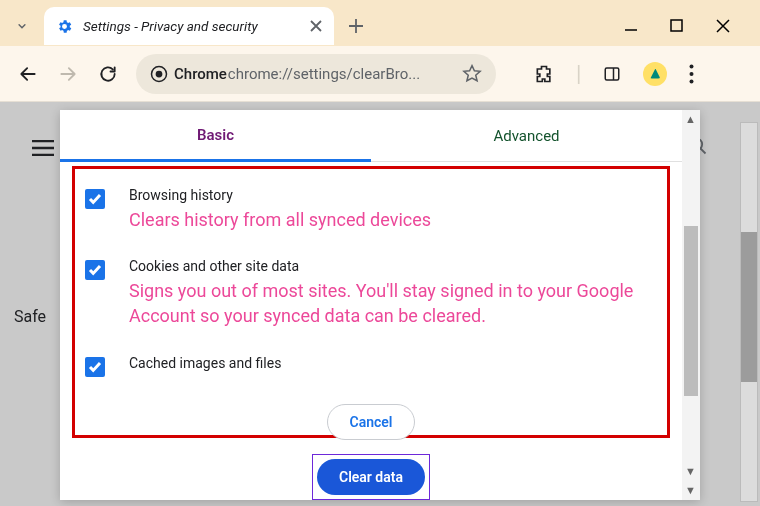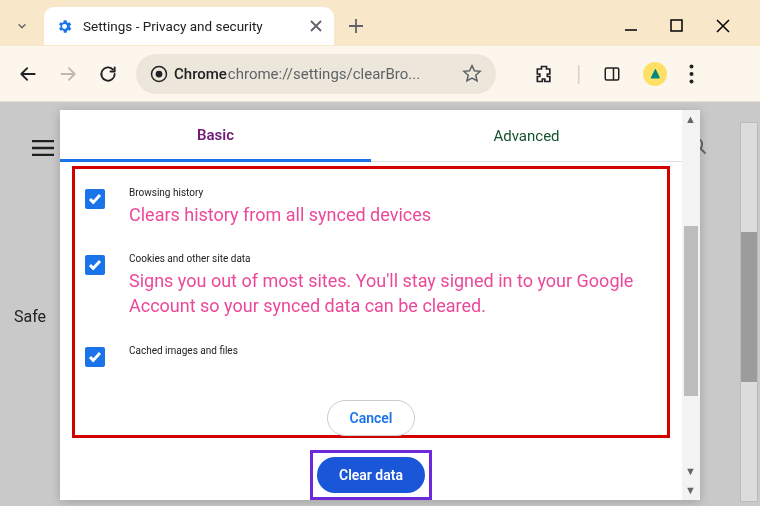--- a/index.html
+++ b/index.html
@@ -1,21 +1,21 @@
 <!DOCTYPE html>
 <html><head>
 <meta charset="utf-8">
 <style>
 * { margin: 0; padding: 0; box-sizing: border-box; font-family: -apple-system, "Segoe UI", Roboto, Arial, sans-serif; }
 body { width: 760px; height: 506px; background: #fff; overflow: hidden; position: relative; }
 
 
 .tab-strip { height: 46px; background: #f8e7c9; display: flex; align-items: center; padding: 6px 8px 0; }
 .search-tabs { width: 28px; height: 28px; border-radius: 6px; display: flex; align-items: center; justify-content: center; color: #5f6368; margin-right: 8px;}
-.tab { background: #fff; height: 38px; border-radius: 10px 10px 0 0; display: flex; align-items: center; padding: 0 12px; gap: 10px; min-width: 290px; }
+.tab { background: #fff; height: 38px; border-radius: 10px 10px 0 0; display: flex; align-items: center; padding: 0 12px; gap: 10px; min-width: 290px; font-style: italic; }
 .tab .favicon { color: #1a73e8; }
 .tab-title { font-size: 13.5px; color: #202124; flex: 1; }
 .tab .close { color: #5f6368; font-size: 13px; }
 .new-tab { margin-left: 8px; width: 28px; height: 28px; display: flex; align-items: center; justify-content: center; color: #5f6368; font-size: 18px; }
 .win-controls { margin-left: auto; display: flex; gap: 28px; padding-right: 18px; color: #000; }
 .win-controls span { width: 18px; text-align: center; }
 
 
 .toolbar { height: 56px; background: #fdf6ec; display: flex; align-items: center; padding: 0 16px; gap: 16px; border-bottom: 1px solid #e6dfd4;}
 .nav-btn { width: 24px; height: 24px; display: flex; align-items: center; justify-content: center; color: #202124; }
@@ -41,26 +41,26 @@
 .dialog { position: absolute; left: 60px; top: 110px; width: 640px; height: 390px; background: #fff; box-shadow: 0 2px 10px rgba(0,0,0,.2); display:flex; flex-direction:column;}
 .tabs-row { display:flex; height: 52px; }
 .dlg-tab { flex:1; display:flex; align-items:center; justify-content:center; font-size: 15px; color: #14532d; border-bottom: 1px solid #e0e0e0; }
 .dlg-tab.active { color: #701a75; font-weight: 600; border-bottom: 3px solid #1a73e8; }
 
 .highlight-box { border: 3px solid #d30000; margin: 4px 12px 0 12px; padding: 18px 10px 4px 10px; flex:1; overflow:hidden;}
 .option { display:flex; gap: 24px; margin-bottom: 26px; align-items:flex-start;}
 .option:last-child{margin-bottom:0;}
 .checkbox { width: 20px; height: 20px; background: #1a73e8; border-radius: 2px; display:flex; align-items:center; justify-content:center; flex-shrink:0; margin-top:2px;}
 .checkbox svg { stroke: #fff; stroke-width: 3; fill:none;}
-.opt-title { font-size: 10px; color: #202124; margin-bottom: 4px;}
+.opt-title { font-size: 14px; color: #202124; margin-bottom: 4px;}
 .opt-desc { font-size: 18px; color: #ec4899; line-height: 1.4;}
 
 .dlg-footer { height: 62px; display:flex; align-items:center; justify-content:flex-end; padding: 0 18px; gap: 14px;}
 .btn-cancel { border: 1px solid #c9ccd1; background:#fff; color: #1a73e8; font-weight:600; font-size:14px; padding: 9px 22px; border-radius: 20px;}
-.btn-primary-wrap { border: 3px solid #6d28d9; padding: 4px;}
+.btn-primary-wrap { border: 1px solid #6d28d9; padding: 4px;}
 .btn-primary { background: #1a57d8; color:#fff; font-weight:600; font-size:14px; padding: 10px 22px; border-radius: 20px; border:none;}
 
 
 .dlg-scroll { position:absolute; right: 0; top: 0; width: 18px; height: 100%; background: #f3f3f3;}
 .dlg-scroll .arrow{position:absolute;left:3px;font-size:11px;color:#666;}
 .dlg-scroll .thumb{position:absolute; left:2px; top:116px; width:14px; height:170px; background:#bcbcbc;}
 
 svg{display:block;}
 </style>
 </head>

